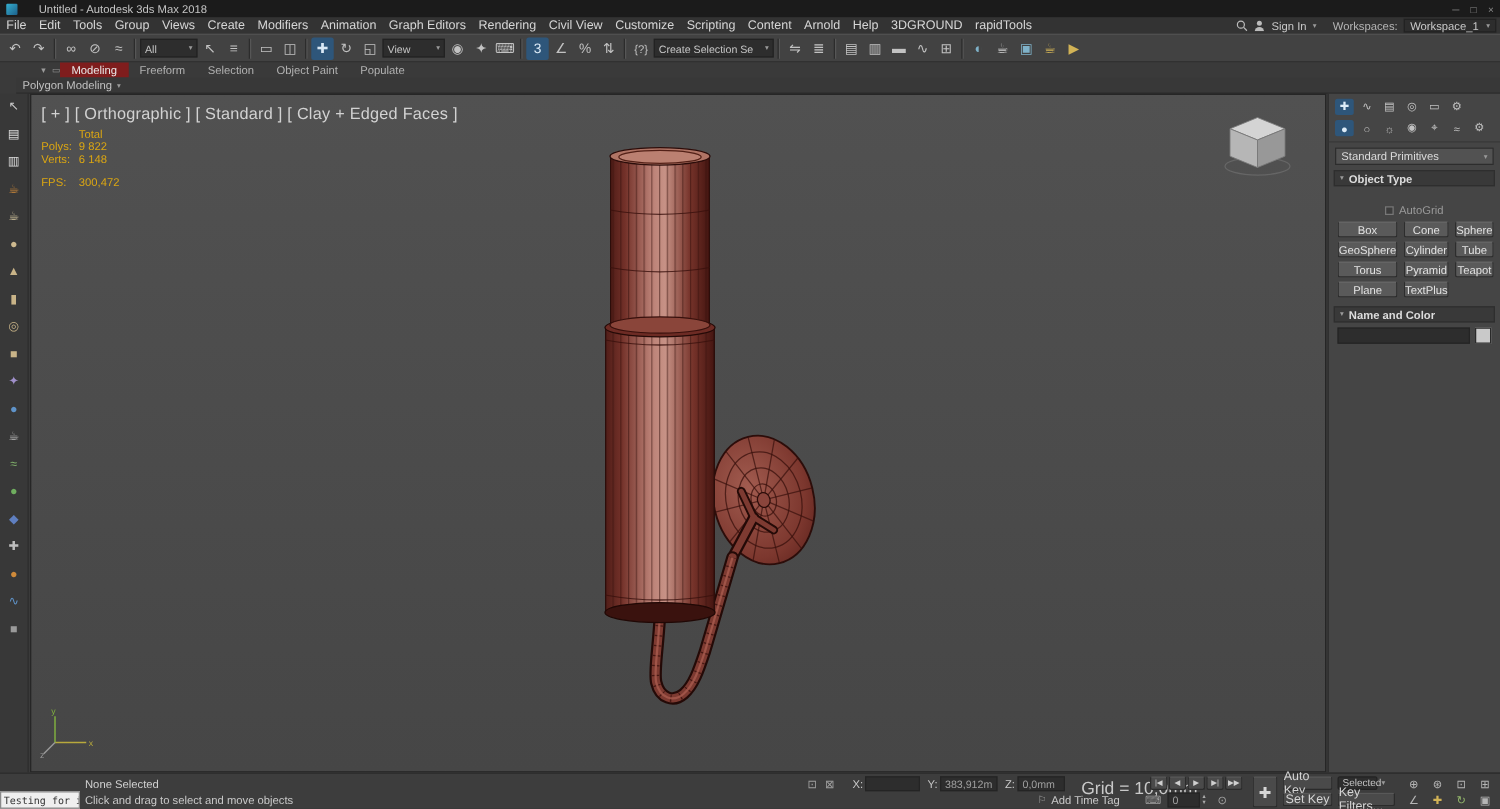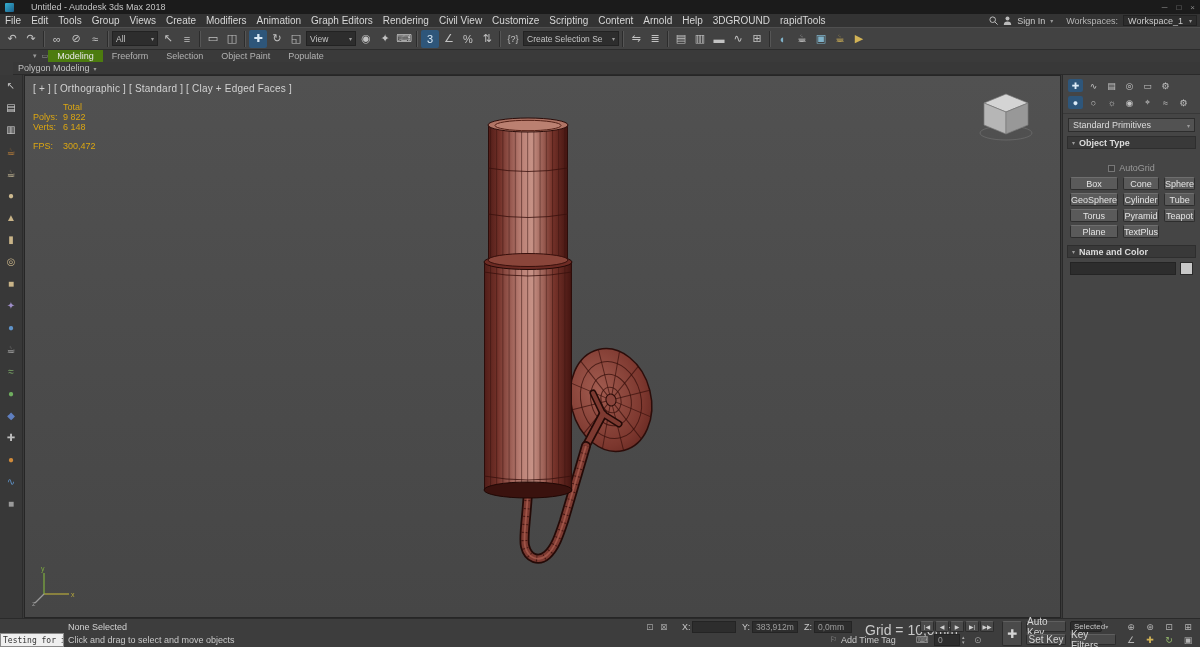--- a/index.html
+++ b/index.html
@@ -19,29 +19,29 @@
 .maintoolbar{position:absolute;left:0;top:27px;width:100%;height:23px;background:#424242;border-top:1px solid #4f4f4f;border-bottom:1px solid #2c2c2c;display:flex;align-items:center;padding:0 3px;gap:1px}
 .tbi{min-width:18px;height:18px;padding:0 1px;display:flex;align-items:center;justify-content:center;font-size:11px;color:#c2c2c2;border-radius:2px;flex:none}
 .tbi.active{background:#2e567a;color:#d9e8f5}
 .tbi.gold{color:#d2b356}.tbi.teal{color:#7fb2c9}.tbi.gray{color:#cfcfcf}
 .tbsep{width:2px;height:16px;border-left:1px solid #2c2c2c;border-right:1px solid #565656;margin:0 2px;flex:none}
 .tbdrop{height:15px;background:#2d2d2d;border:1px solid #222;display:flex;align-items:center;justify-content:space-between;font-size:8.5px;color:#c5c5c5;padding:0 3px;gap:3px;flex:none}
 .w46{width:46px}.w50{width:50px}.w95{width:96px}
 
 .ribbontabs{position:absolute;left:0;top:50px;width:100%;height:12px;background:#3a3a3a;display:flex;align-items:stretch;padding-left:26px;font-size:9px}
 .rtab{padding:0 9px;display:flex;align-items:center;color:#b2b2b2;white-space:nowrap}
-.rtab.active{background:#4d7c0f;color:#e8e8e8}
+.rtab.active{background:#7f1d1d;color:#e8e8e8}
 .rtab-extra{display:flex;align-items:center;gap:5px;margin-left:7px;color:#9a9a9a;font-size:7px}
 .ribbonpanel{position:absolute;left:13px;top:62px;width:100%;height:13px;background:#383838;border-bottom:1px solid #2a2a2a;display:flex;align-items:center;gap:4px;padding-left:5px;font-size:9px;color:#c0c0c0}
 
 .lefttoolbar{position:absolute;left:0;top:75px;width:23px;height:543px;background:#383838;border-right:1px solid #2c2c2c;display:flex;flex-direction:column;align-items:center;padding-top:3px;gap:7px}
 .lti{width:16px;height:15px;display:flex;align-items:center;justify-content:center;font-size:10px;flex:none}
 
 .viewport{position:absolute;left:24px;top:75px;width:1037px;height:543px;background:linear-gradient(#515151,#464646);border:1px solid #262626}
-.vplabel{position:absolute;left:8px;top:7px;font-size:10px;color:#d2d2d2;letter-spacing:.2px}
+.vplabel{position:absolute;left:8px;top:7px;font-size:13px;color:#d2d2d2;letter-spacing:.2px}
 .vpstats{position:absolute;left:8px;top:26px;font-size:9px;line-height:10px;color:#dba612}
 .vpstats .lbl{display:inline-block;width:30px}
 .vpstats .gap{height:9px}
 .viewcube{position:absolute;right:20px;top:10px}
 .axis{position:absolute;left:6px;bottom:10px}
 .modelsvg{position:absolute;left:0;top:0}
 
 .cmdpanel{position:absolute;left:1062px;top:75px;width:138px;height:543px;background:#454545;border-left:1px solid #2a2a2a;font-size:9px}
 .cp-tabs{display:flex;gap:3px;padding:4px 5px 2px}
 .cp-cats{display:flex;gap:3px;padding:2px 5px 4px;border-bottom:1px solid #383838}

